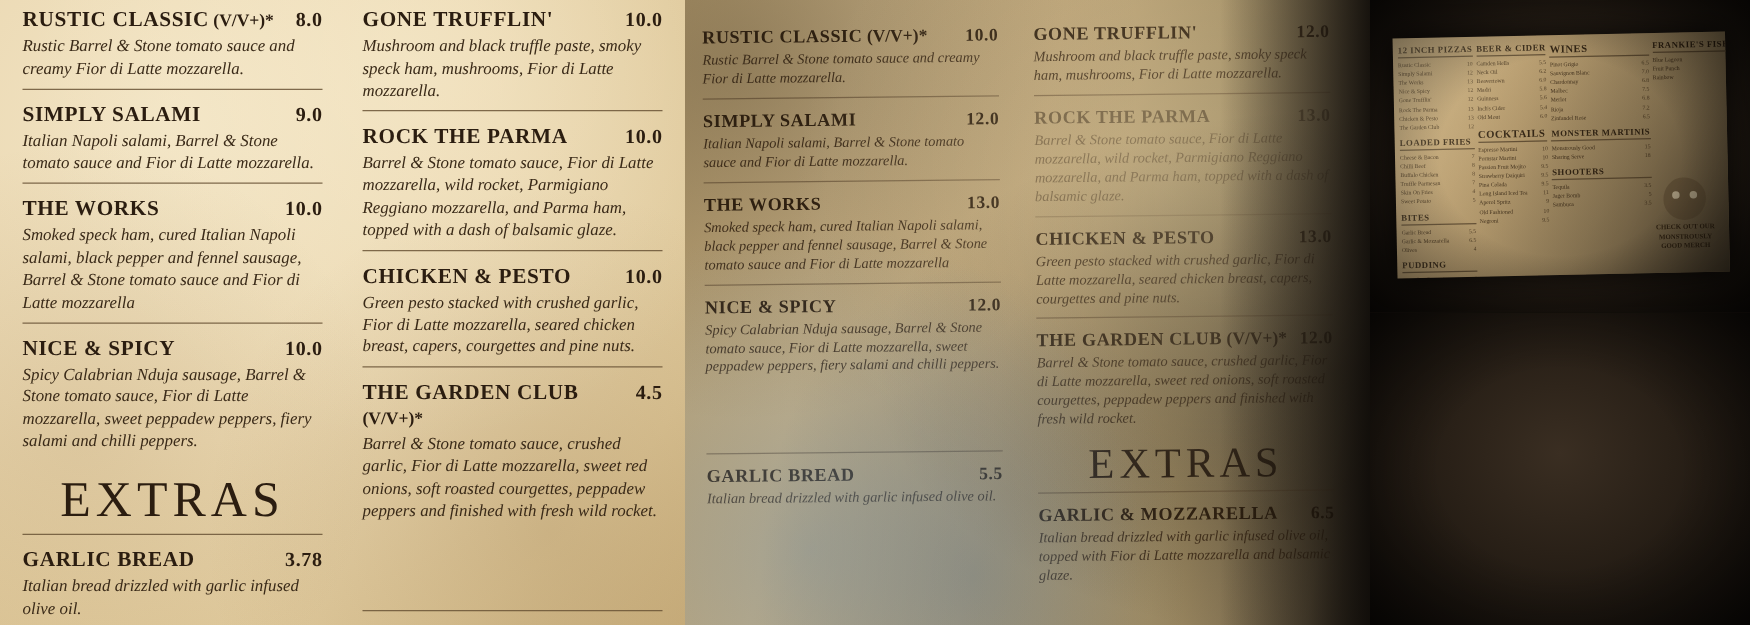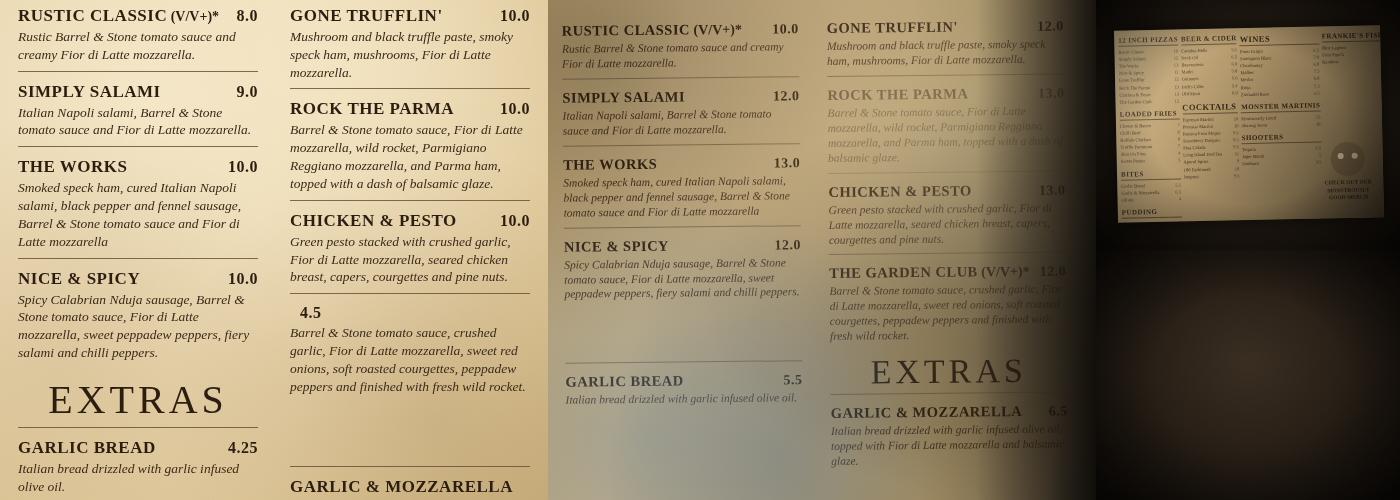--- a/index.html
+++ b/index.html
@@ -295,21 +295,21 @@
           </div>
           <div class="item-desc">Spicy Calabrian Nduja sausage, Barrel &amp; Stone tomato sauce, Fior di Latte mozzarella, sweet peppadew peppers, fiery salami and chilli peppers.</div>
         </div>
 
         <div class="extras-title">EXTRAS</div>
         <hr class="rule">
 
         <div class="item">
           <div class="item-head">
             <span class="item-name">GARLIC BREAD</span>
-            <span class="item-price">4.25</span>
+            <span class="item-price">3.78</span>
           </div>
           <div class="item-desc">Italian bread drizzled with garlic infused olive oil.</div>
         </div>
 
       </div>
 
       <div class="p1-col right">
 
         <div class="item">
           <div class="item-head">
@@ -333,20 +333,21 @@
           <div class="item-head">
             <span class="item-name">CHICKEN &amp; PESTO</span>
             <span class="item-price">10.0</span>
           </div>
           <div class="item-desc">Green pesto stacked with crushed garlic, Fior di Latte mozzarella, seared chicken breast, capers, courgettes and pine nuts.</div>
           <hr class="rule">
         </div>
 
         <div class="item">
           <div class="item-head">
+            <span class="item-name"><span>THE GARDEN CLUB</span><span class="veg"> (v/v+)*</span></span>
             <span class="item-price">4.5</span>
           </div>
           <div class="item-desc">Barrel &amp; Stone tomato sauce, crushed garlic, Fior di Latte mozzarella, sweet red onions, soft roasted courgettes, peppadew peppers and finished with fresh wild rocket.</div>
         </div>
 
         <div style="height:64px"></div>
         <hr class="rule">
 
         <div class="item">
           <div class="item-head">

